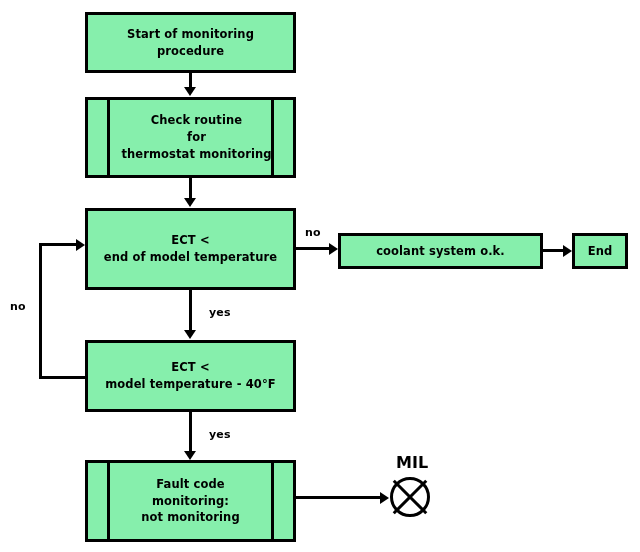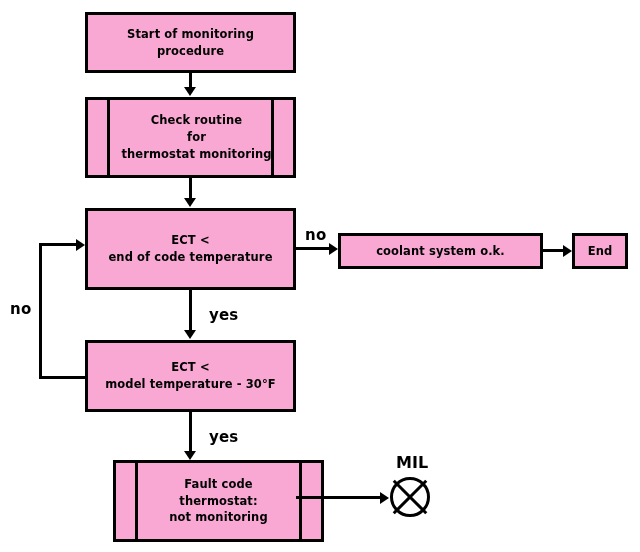--- a/index.html
+++ b/index.html
@@ -9,21 +9,21 @@
     color:#000;
     -webkit-font-smoothing:none;
   }
   #canvas{position:relative;width:640px;height:552px;overflow:hidden;background:#fff;}
 
   
   .node{
     position:absolute;
     box-sizing:border-box;
     border:3px solid #000;
-    background:#f9a8d4;
+    background:#86efac;
     display:flex;
     align-items:center;
     justify-content:center;
     text-align:center;
     font-size:11.5px;
     font-weight:bold;
     line-height:1.45;
     letter-spacing:0.1px;
   }
   .node .txt{display:block;padding:0 6px;}
@@ -54,21 +54,21 @@
   }
   .arrow.right{
     border-top:6px solid transparent;
     border-bottom:6px solid transparent;
     border-left:9px solid #000;
   }
 
   
   .elabel{
     position:absolute;
-    font-size:15px;
+    font-size:11px;
     font-weight:bold;
     white-space:nowrap;
     letter-spacing:0.2px;
   }
 
   
   .lamp{
     position:absolute;
     width:40px;height:40px;
     border:3px solid #000;
@@ -111,21 +111,21 @@
       <span>thermostat monitoring</span>
     </span>
   </div>
 
   <div class="ln v" style="left:189px;top:178px;height:21px;"></div>
   <div class="arrow down" style="left:184px;top:198px;"></div>
 
   <div class="node" style="left:85px;top:208px;width:211px;height:82px;">
     <span class="txt">
       <span>ECT &lt;</span><br>
-      <span>end of code temperature</span>
+      <span>end of model temperature</span>
     </span>
   </div>
 
   <div class="ln h" style="left:296px;top:247px;width:34px;"></div>
   <div class="arrow right" style="left:329px;top:243px;"></div>
   <div class="elabel" style="left:305px;top:226px;">no</div>
 
   <div class="node" style="left:338px;top:233px;width:205px;height:36px;">
     <span class="txt">coolant system o.k.</span>
   </div>
@@ -137,38 +137,38 @@
     <span class="txt">End</span>
   </div>
 
   <div class="ln v" style="left:189px;top:290px;height:41px;"></div>
   <div class="arrow down" style="left:184px;top:330px;"></div>
   <div class="elabel" style="left:209px;top:306px;">yes</div>
 
   <div class="node" style="left:85px;top:340px;width:211px;height:72px;">
     <span class="txt">
       <span>ECT &lt;</span><br>
-      <span>model temperature - 30°F</span>
+      <span>model temperature - 40°F</span>
     </span>
   </div>
 
   <div class="ln h" style="left:39px;top:376px;width:49px;"></div>
   <div class="ln v" style="left:39px;top:243px;height:136px;"></div>
   <div class="ln h" style="left:39px;top:243px;width:40px;"></div>
   <div class="arrow right" style="left:76px;top:239px;"></div>
   <div class="elabel" style="left:10px;top:300px;">no</div>
 
   <div class="ln v" style="left:189px;top:412px;height:40px;"></div>
   <div class="arrow down" style="left:184px;top:451px;"></div>
   <div class="elabel" style="left:209px;top:428px;">yes</div>
 
-  <div class="node subroutine" style="left:85px;top:460px;width:211px;height:82px;margin-left:28px;">
+  <div class="node subroutine" style="left:85px;top:460px;width:211px;height:82px;">
     <span class="txt">
       <span>Fault code</span><br>
-      <span>thermostat:</span><br>
+      <span>monitoring:</span><br>
       <span>not monitoring</span>
     </span>
   </div>
 
   <div class="ln h" style="left:296px;top:496px;width:85px;"></div>
   <div class="arrow right" style="left:380px;top:492px;"></div>
 
   <div class="lamp" style="left:390px;top:477px;">
     <i class="a"></i>
     <i class="b"></i>

